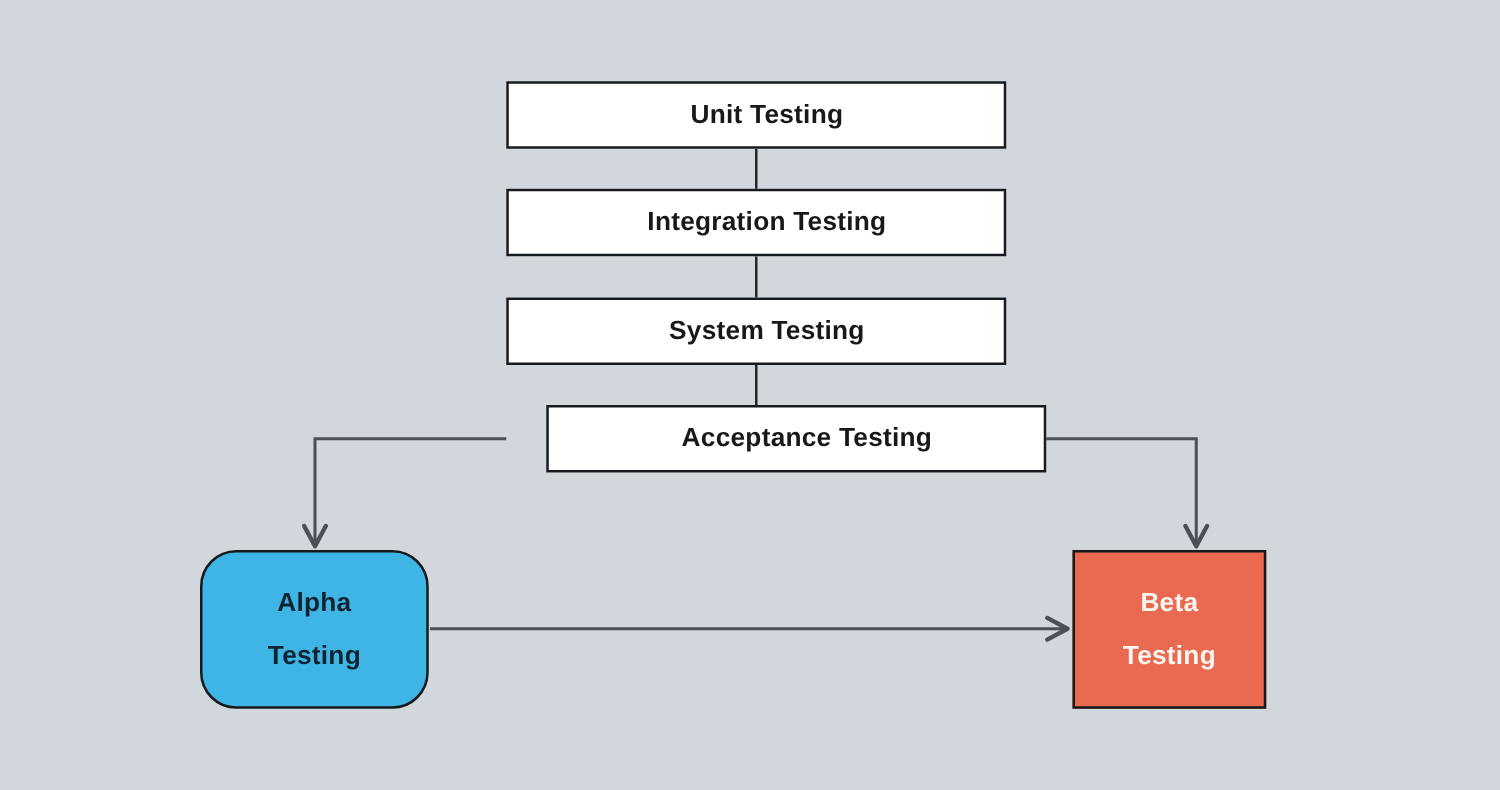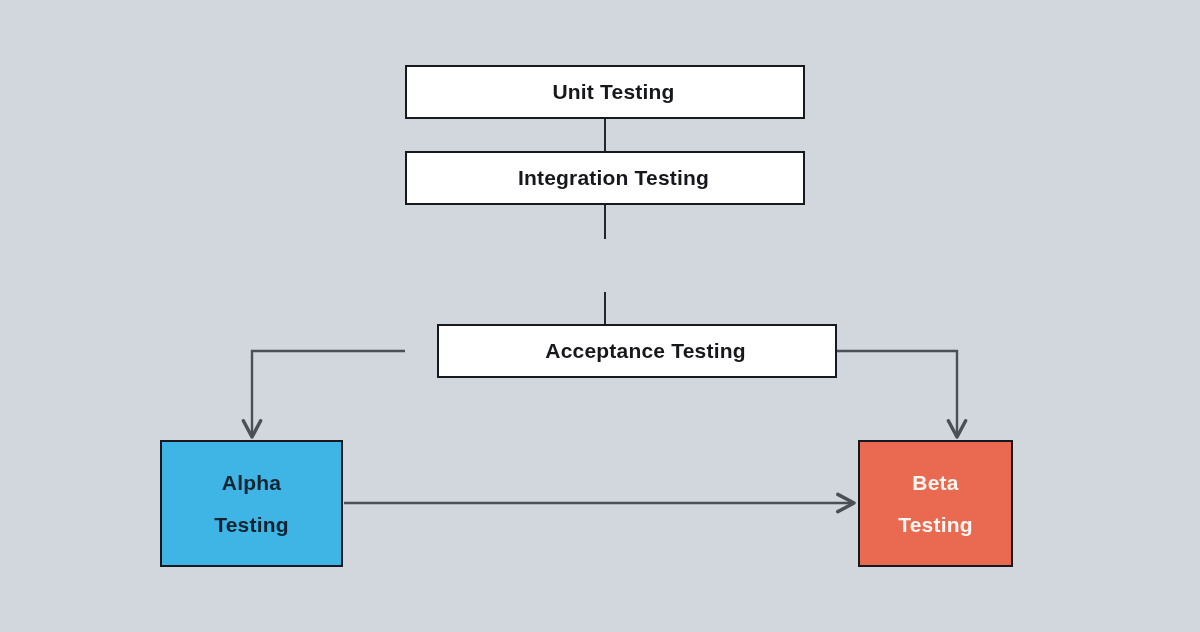--- a/index.html
+++ b/index.html
@@ -32,21 +32,21 @@
     background:var(--box-fill);
     font-weight:bold;font-size:21px;color:var(--label-text);
     text-align:center;letter-spacing:0.2px;
   }
   .box.stage{left:405px;width:400px;height:54px;padding-left:17px;}
   #node-unit{top:65px;}
   #node-integration{top:151px;}
   #node-system{top:238px;}
   #node-acceptance{top:324px;margin-left:32px;}
   .box.leaf{top:440px;width:183px;height:127px;line-height:2.0;font-size:21px;}
-  #node-alpha{left:160px;background:var(--alpha-fill);color:var(--alpha-text);}
+  #node-alpha{left:160px;background:var(--alpha-fill);color:var(--alpha-text);border-radius:29px;}
   #node-beta{left:858px;width:155px;background:var(--beta-fill);color:var(--beta-text);}
 </style>
 </head>
 <body>
 
 <div id="canvas">
 
   <svg id="edges" viewBox="0 0 1200 632" xmlns="http://www.w3.org/2000/svg">
     <defs>
       <marker id="arrow" viewBox="0 0 10 10" refX="8.5" refY="5" markerWidth="9" markerHeight="9" orient="auto">
@@ -62,20 +62,23 @@
   </svg>
 
   <div class="box stage" id="node-unit">
     <span>Unit Testing</span>
   </div>
 
   <div class="box stage" id="node-integration">
     <span>Integration Testing</span>
   </div>
 
+  <div class="box stage" id="node-system">
+    <span>System Testing</span>
+  </div>
 
   <div class="box stage" id="node-acceptance">
     <span>Acceptance Testing</span>
   </div>
 
   <div class="box leaf" id="node-alpha">
     <span>Alpha</span>
     <span>Testing</span>
   </div>
 

